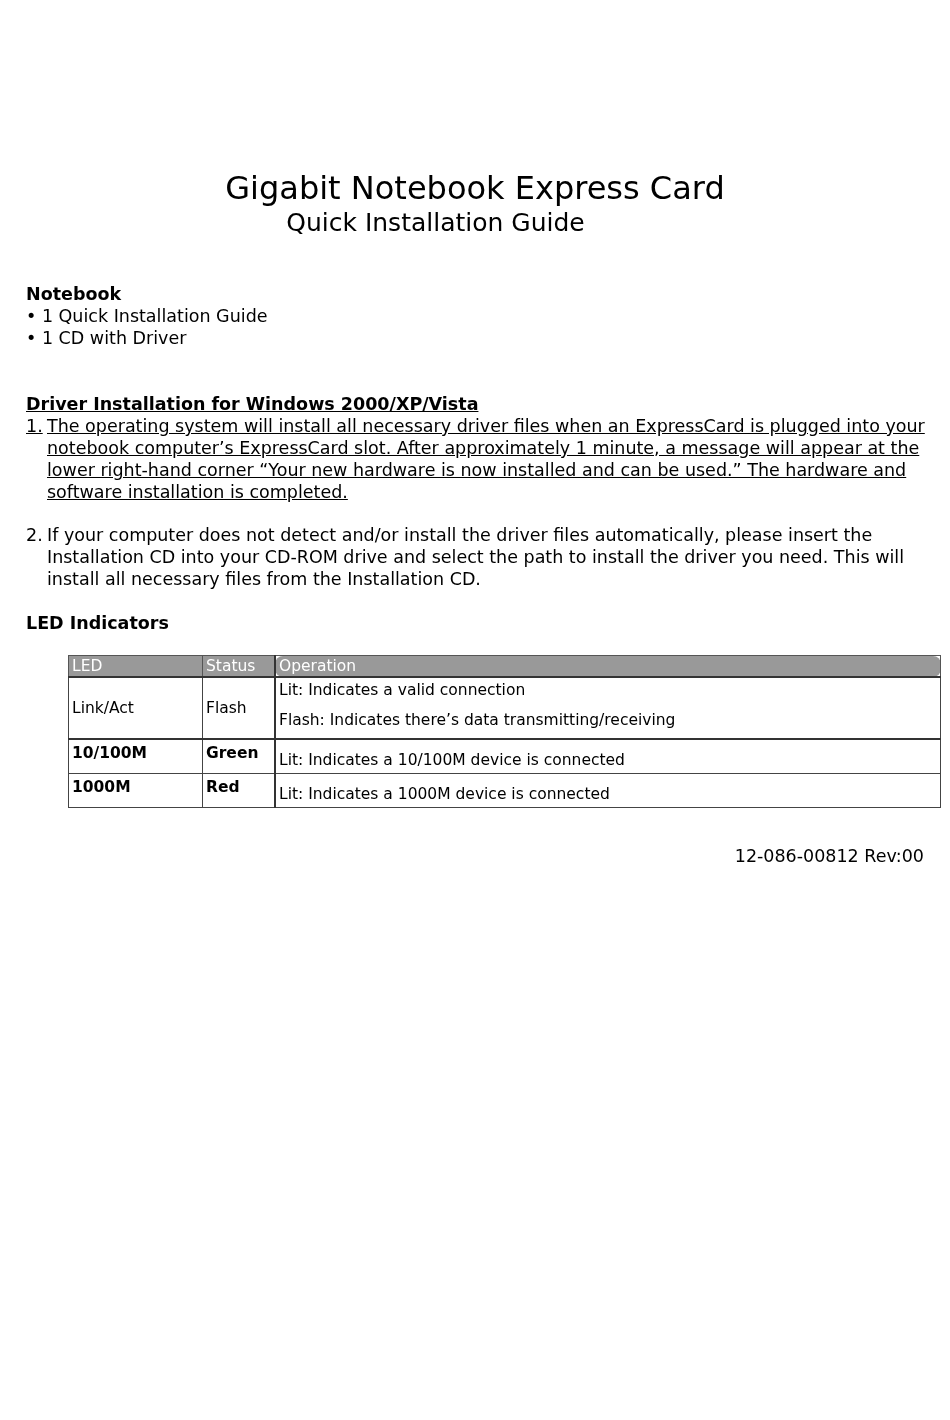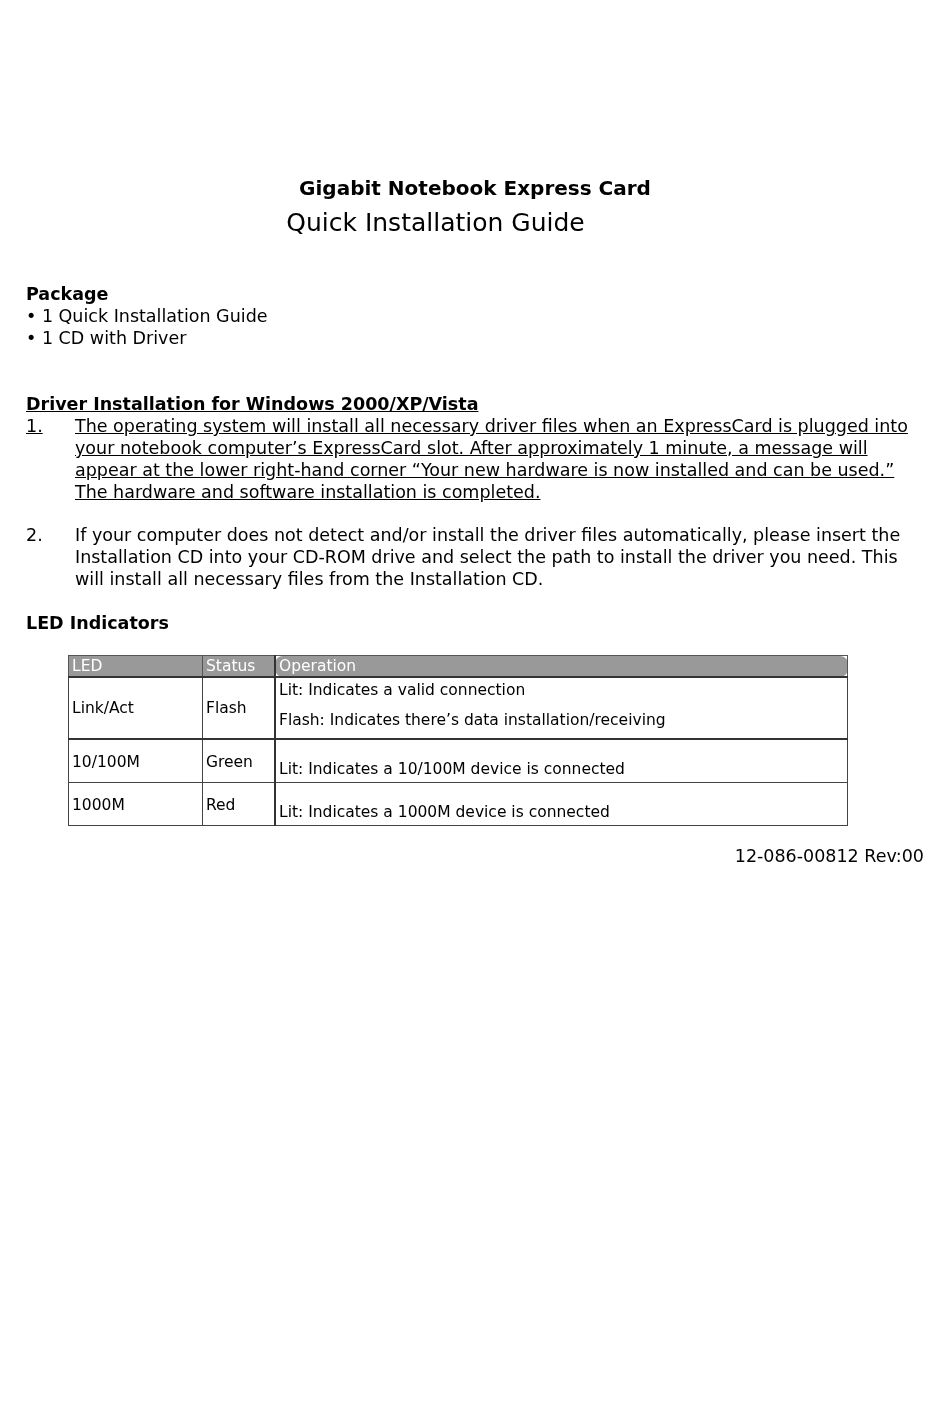--- a/index.html
+++ b/index.html
@@ -2,66 +2,66 @@
 <html><head>
 <meta charset="utf-8">
 <style>
   html, body { margin: 0; padding: 0; background: #ffffff; }
   body {
     width: 950px; height: 1420px; position: relative; overflow: hidden;
     font-family: "DejaVu Sans", sans-serif; color: #000;
   }
   .title {
     position: absolute; left: 0; width: 950px; top: 168px; text-align: center;
-    font-weight: bold; font-size: 20px; line-height: 40px;
+    font-weight: normal; font-size: 32px; line-height: 40px;
   }
   .subtitle {
     position: absolute; left: 0; width: 871px; top: 206px; text-align: center;
     font-size: 25px; line-height: 34px;
   }
   .section { position: absolute; left: 26px; width: 905px; font-size: 17.5px; line-height: 22px; }
   .heading { font-weight: bold; }
   .bullet { white-space: nowrap; }
   .numbered { display: flex; }
   .numbered .num { width: 21px; flex: none; }
-  .numbered .txt { flex: 1; margin-left: 28px; }
+  .numbered .txt { flex: 1; }
   .table {
-    position: absolute; left: 68px; top: 655px; width: 780px;
+    position: absolute; left: 68px; top: 655px; width: 873px;
     border-collapse: collapse; font-size: 15.5px;
   }
   .table th {
     background: #999999; color: #ffffff; font-weight: normal; text-align: left;
     padding: 0 3px; height: 20px; line-height: 20px;
     border: 1px solid #555; border-bottom: 2px solid #333;
   }
   .table td {
     border: 1px solid #444; padding: 0 3px; vertical-align: middle; line-height: 20px;
   }
   .table td.op { border-left: 2px solid #333; }
   .table th.op { border-left: 2px solid #333; border-radius: 8px; }
   .table tr.r1 td { height: 60px; border-bottom: 2px solid #333; }
   .table tr.r2 td, .table tr.r3 td { height: 30px; }
-  .table tr.r2 td.top, .table tr.r3 td.top { vertical-align: top; padding-top: 12px; }
+  .table tr.r2 td.top, .table tr.r3 td.top { vertical-align: top; padding-top: 3px; font-weight: bold; }
   .table tr.r2 td.op, .table tr.r3 td.op { vertical-align: bottom; padding-bottom: 3px; }
   .op-line1 { display: block; line-height: 20px; margin-top: -6px; }
   .op-line2 { display: block; line-height: 20px; margin-top: 10px; }
   .col-led { width: 127px; }
   .col-status { width: 65px; }
   .footer {
     position: absolute; right: 26px; top: 845px; font-size: 17.5px; line-height: 22px;
   }
 </style>
 </head>
 <body>
 
 <div class="title">Gigabit Notebook Express Card</div>
 <div class="subtitle">Quick Installation Guide</div>
 
 <div class="section" style="top:283px;">
-  <div class="heading">Package</div>
+  <div class="heading">Notebook</div>
   <div class="bullet">• 1 Quick Installation Guide</div>
   <div class="bullet">• 1 CD with Driver</div>
 </div>
 
 <div class="section" style="top:393px;text-decoration:underline;">
   <div class="heading">Driver Installation for Windows 2000/XP/Vista</div>
   <div class="numbered">
     <span class="num">1.</span>
     <span class="txt">The operating system will install all necessary driver files when an ExpressCard is plugged into your notebook computer’s ExpressCard slot. After approximately 1 minute, a message will appear at the lower right-hand corner “Your new hardware is now installed and can be used.”   The hardware and software installation is completed.</span>
   </div>
@@ -85,21 +85,21 @@
       <th class="col-status">Status</th>
       <th class="op">Operation</th>
     </tr>
   </thead>
   <tbody>
     <tr class="r1">
       <td>Link/Act</td>
       <td>Flash</td>
       <td class="op">
         <span class="op-line1">Lit: Indicates a valid connection</span>
-        <span class="op-line2">Flash: Indicates there’s data installation/receiving</span>
+        <span class="op-line2">Flash: Indicates there’s data transmitting/receiving</span>
       </td>
     </tr>
     <tr class="r2">
       <td class="top">10/100M</td>
       <td class="top">Green</td>
       <td class="op">Lit: Indicates a 10/100M device is connected</td>
     </tr>
     <tr class="r3">
       <td class="top">1000M</td>
       <td class="top">Red</td>

